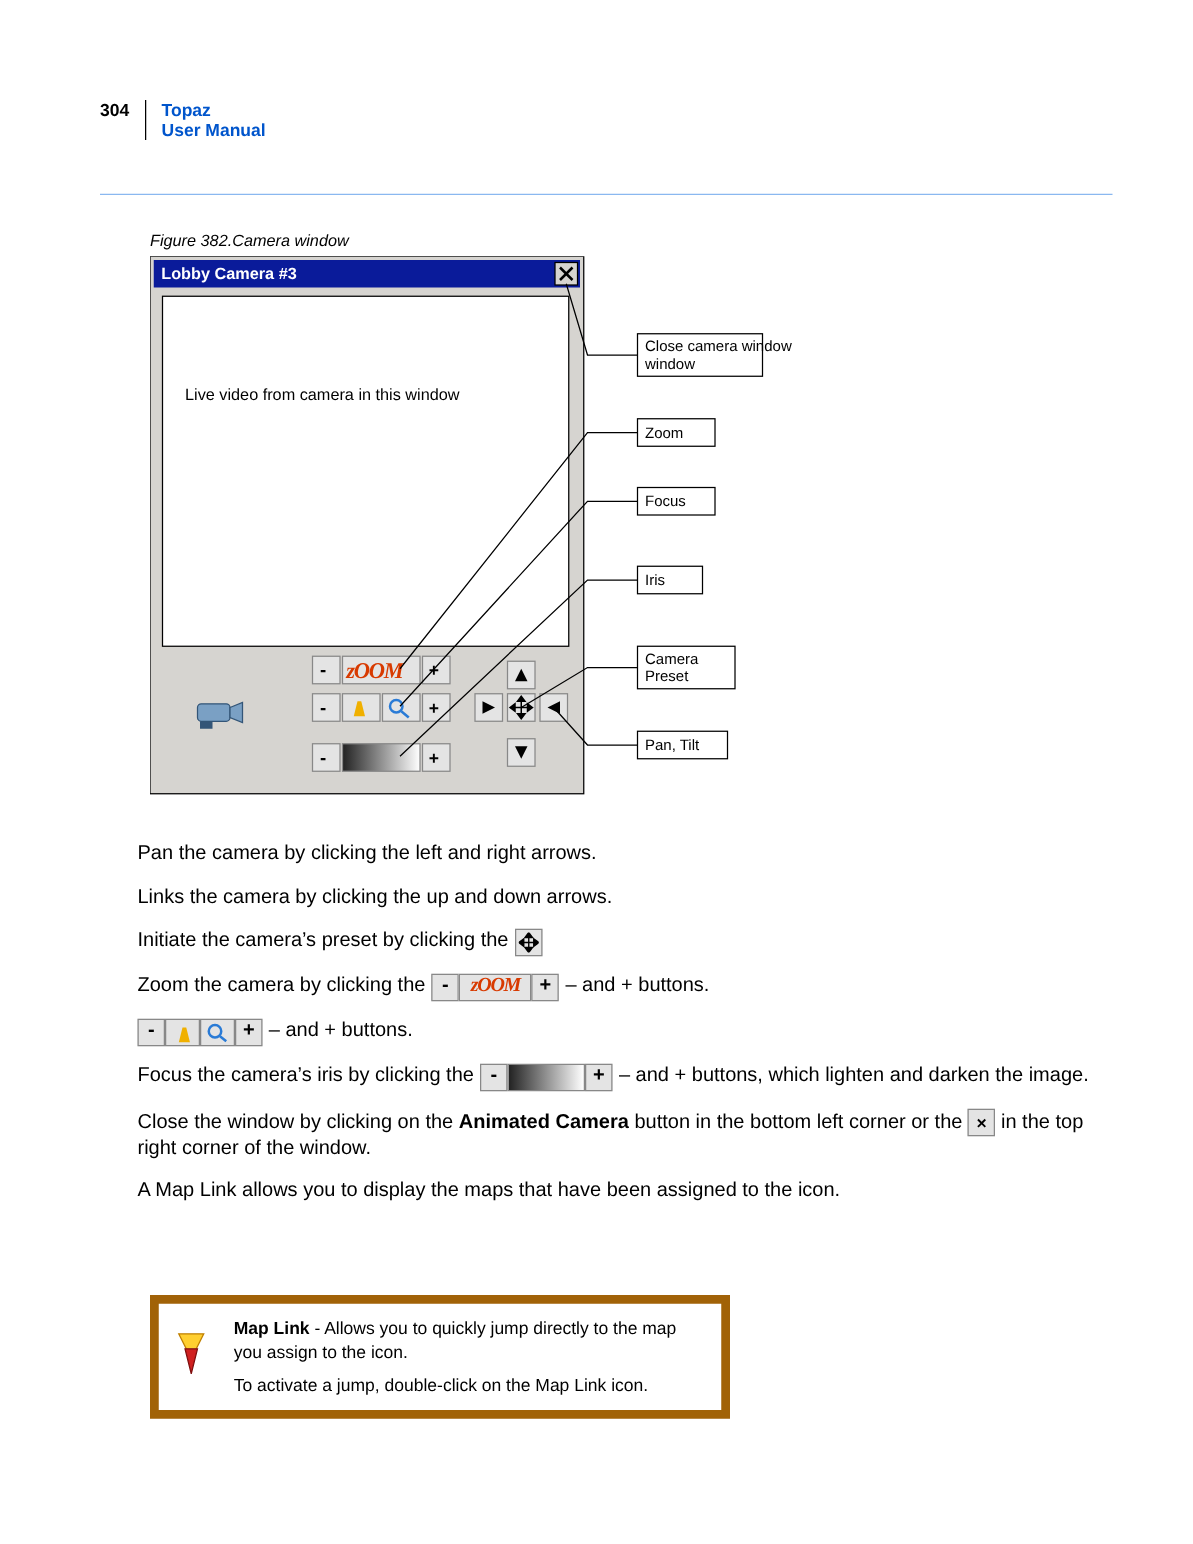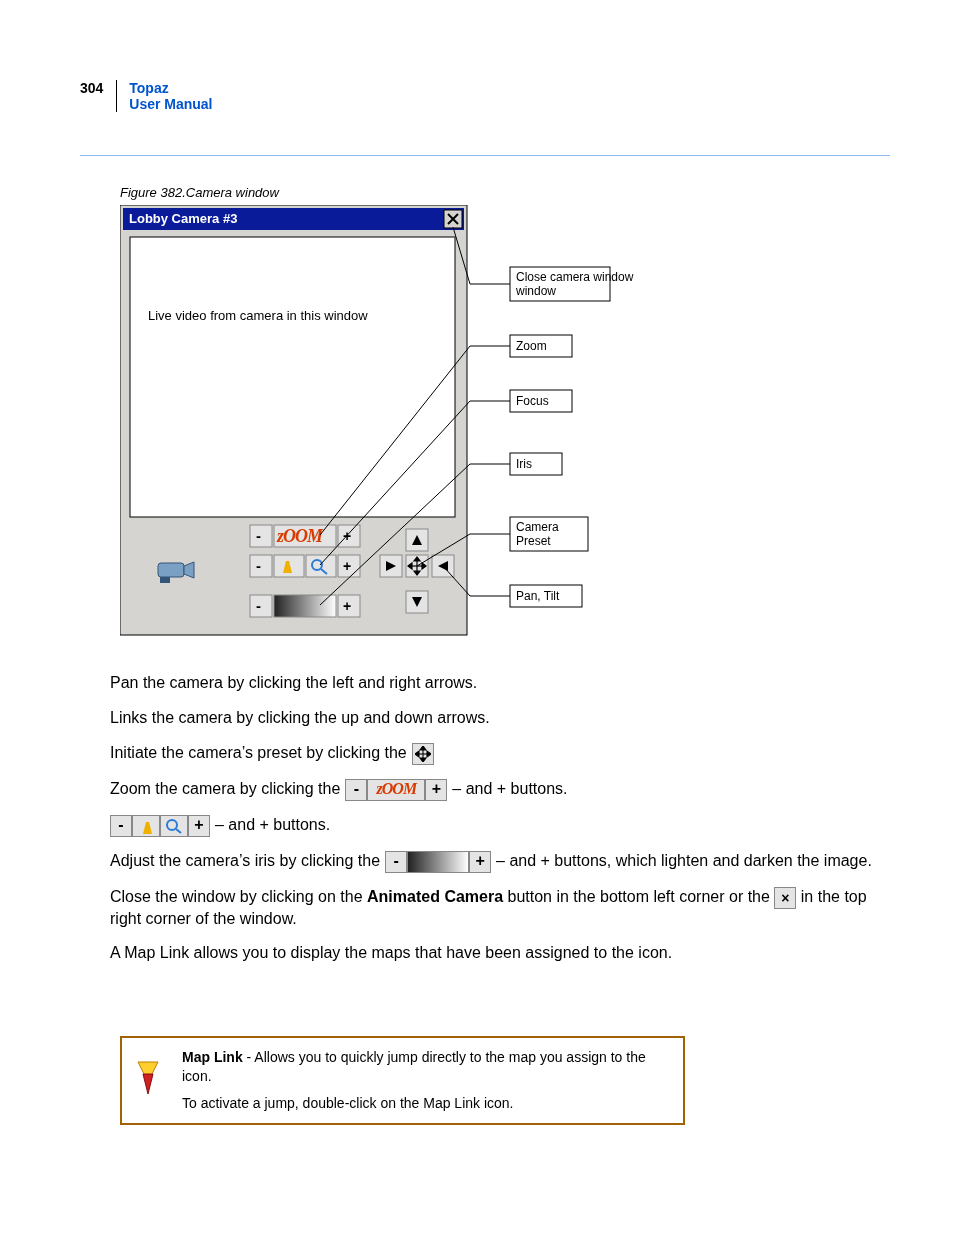--- a/index.html
+++ b/index.html
@@ -29,21 +29,21 @@
   .body .row { display:flex; align-items:center; flex-wrap:wrap; margin-bottom:14px; gap:5px;}
   .subhead { font-family: Arial, Helvetica, sans-serif; font-weight:bold; font-size:18px; margin: 20px 0 8px 0;}
   
   .mini { display:inline-flex; align-items:center; justify-content:center; vertical-align:middle; border:1px solid #888; background:#e4e4e4; height:22px; }
   .mini.sq { width:22px; }
   .zoomspan {
     font-family: Georgia, 'Times New Roman', serif; font-style:italic; letter-spacing:-1px;
     color:#d83a00; font-weight:bold;
   }
   
-  .mlbox { position:absolute; left:120px; top:1036px; width:565px; border:2px solid #a16207; padding:10px 10px 10px 60px; font-size:14px; line-height:1.35; min-height:80px;}
+  .mlbox { position:absolute; left:120px; top:1036px; width:464px; border:7px solid #a16207; padding:10px 10px 10px 60px; font-size:14px; line-height:1.35; min-height:80px;}
   .mlbox .mlicon { position:absolute; left:12px; top:18px; }
   .mlicon svg { width:30px; height:44px; }
   .xglyph { font-family: Arial; font-size:14px; font-weight:bold; line-height:1; }
 </style>
 </head>
 <body>
 
 <div class="hdr">
   <span class="pnum">304</span>
   <span class="hbar"></span>
@@ -213,21 +213,21 @@
           </svg>
       </span>
       <span class="mini sq">
           <b>+</b>
         </span>
     </span>
     <span>– and + buttons.</span>
   </div>
 
   <div class="row">
-    <span>Adjust the camera’s iris by clicking the</span>
+    <span>Focus the camera’s iris by clicking the</span>
     <span style="display:inline-flex;">
       <span class="mini sq">
           <b>-</b>
         </span>
       <span class="mini" style="width:62px; background:linear-gradient(to right,#222,#fff);"></span>
       <span class="mini sq">
           <b>+</b>
         </span>
     </span>
     <span>– and + buttons, which lighten and darken the image.</span>

